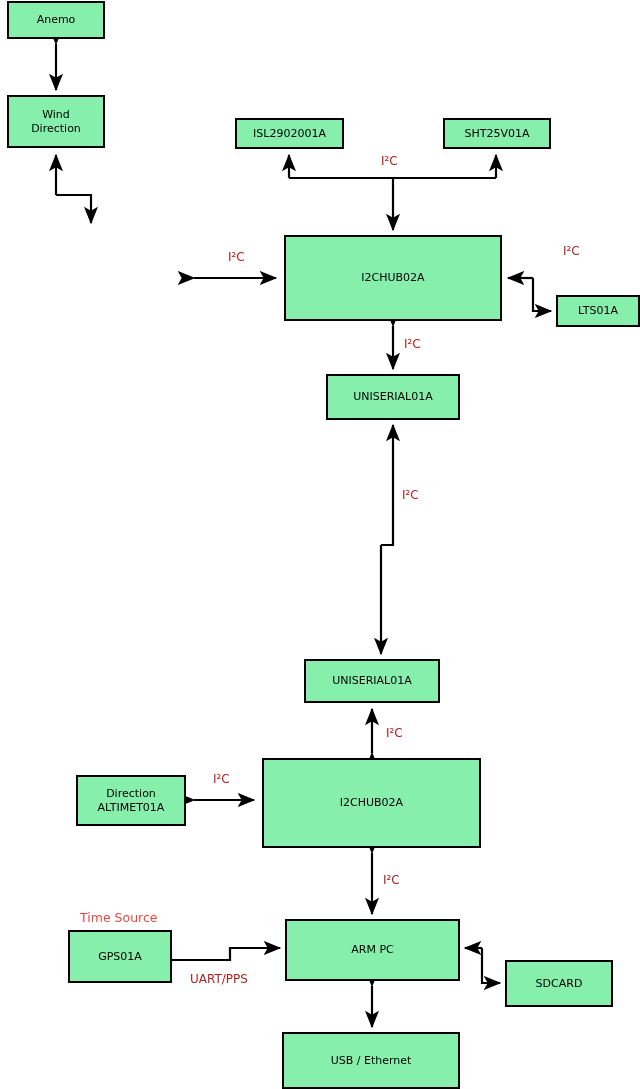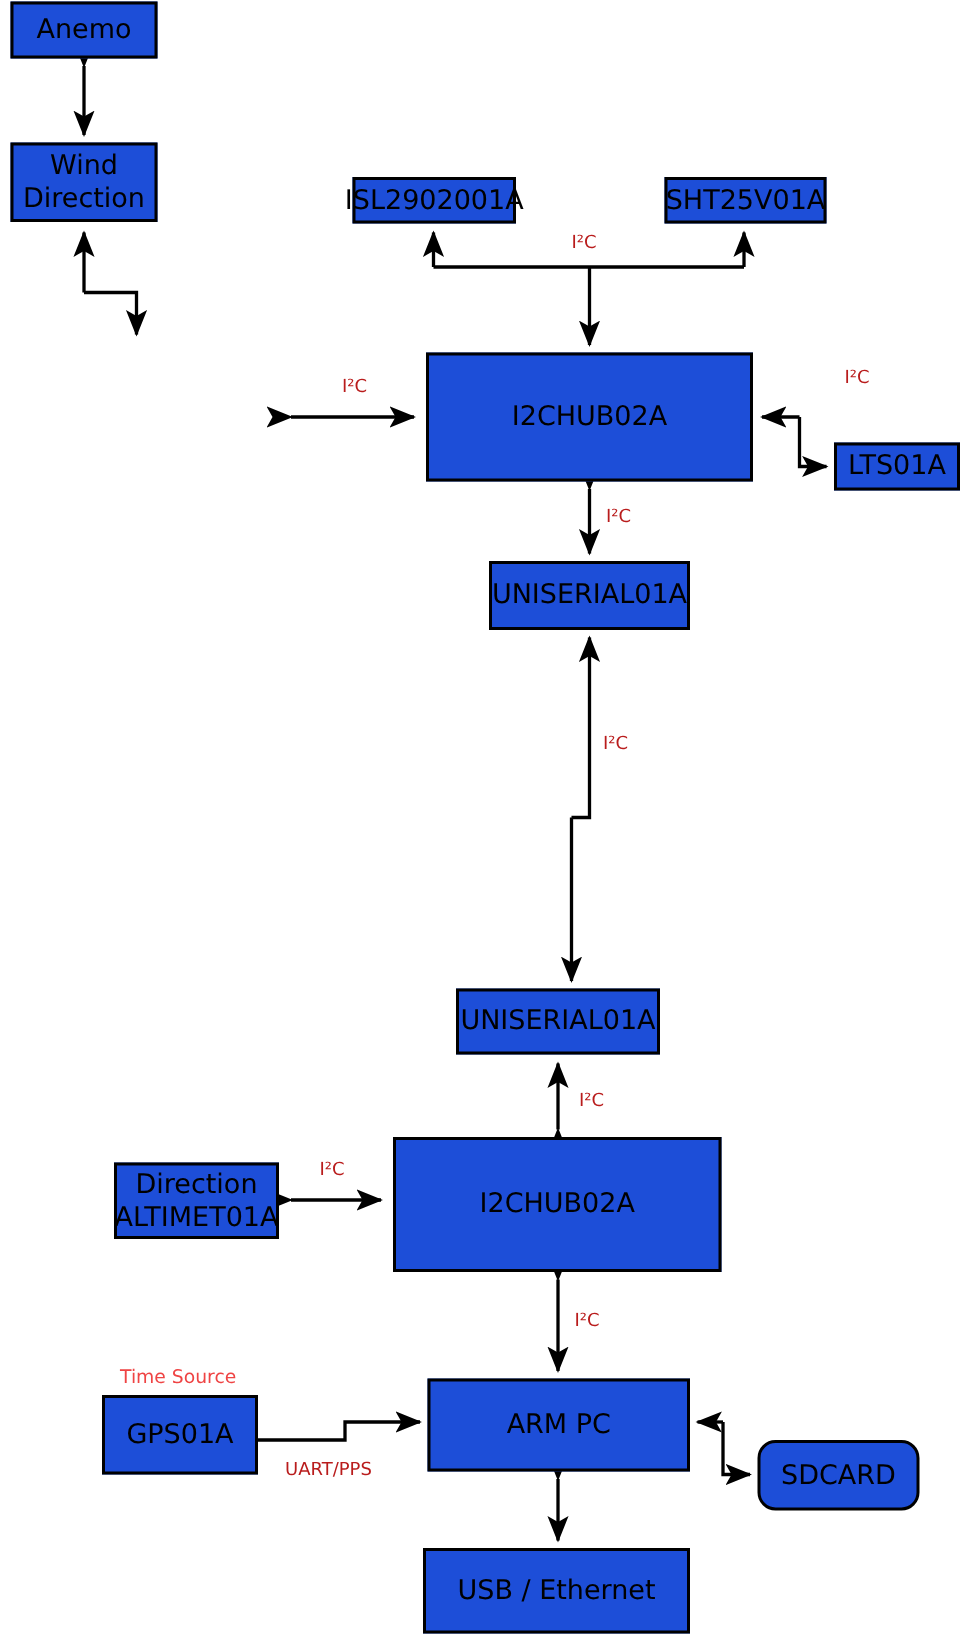--- a/index.html
+++ b/index.html
@@ -5,24 +5,24 @@
   html,body{margin:0;padding:0;background:#ffffff;}
   body{
     width:640px;height:1089px;position:relative;overflow:hidden;
     font-family:"DejaVu Sans","Liberation Sans",sans-serif;
     color:#000000;
   }
   #canvas{position:absolute;left:0;top:0;width:640px;height:1089px;}
   svg.wires{position:absolute;left:0;top:0;width:640px;height:1089px;pointer-events:none;}
   .node{
     position:absolute;box-sizing:border-box;
-    border:2px solid #000000;background:#1d4ed8;
+    border:2px solid #000000;background:#86efac;
     display:flex;align-items:center;justify-content:center;
     text-align:center;line-height:1.22;
-    font-size:18px;color:#000000;
+    font-size:11px;color:#000000;
     z-index:3;
   }
   .node .lbl{display:block;white-space:pre-line;padding:0 3px;}
   .edge-label{
     position:absolute;font-size:12px;color:#b91c1c;
     white-space:nowrap;z-index:4;background:transparent;
   }
   .free-label{
     position:absolute;font-size:12.5px;color:#ef4444;
     white-space:nowrap;z-index:4;text-align:right;
@@ -113,21 +113,21 @@
   </div>
 
   <div class="node" style="left:68px;top:930px;width:104px;height:53px;">
     <span class="lbl">GPS01A</span>
   </div>
 
   <div class="node" style="left:285px;top:919px;width:175px;height:62px;">
     <span class="lbl">ARM PC</span>
   </div>
 
-  <div class="node" style="left:505px;top:960px;width:108px;height:47px;border-radius:12px;">
+  <div class="node" style="left:505px;top:960px;width:108px;height:47px;">
     <span class="lbl">SDCARD</span>
   </div>
 
   <div class="node" style="left:282px;top:1032px;width:178px;height:57px;">
     <span class="lbl">USB / Ethernet</span>
   </div>
 
   <div class="free-label" style="left:80px;top:910px;">Time Source</div>
 
   <div class="edge-label" style="left:381px;top:154px;">I²C</div>

